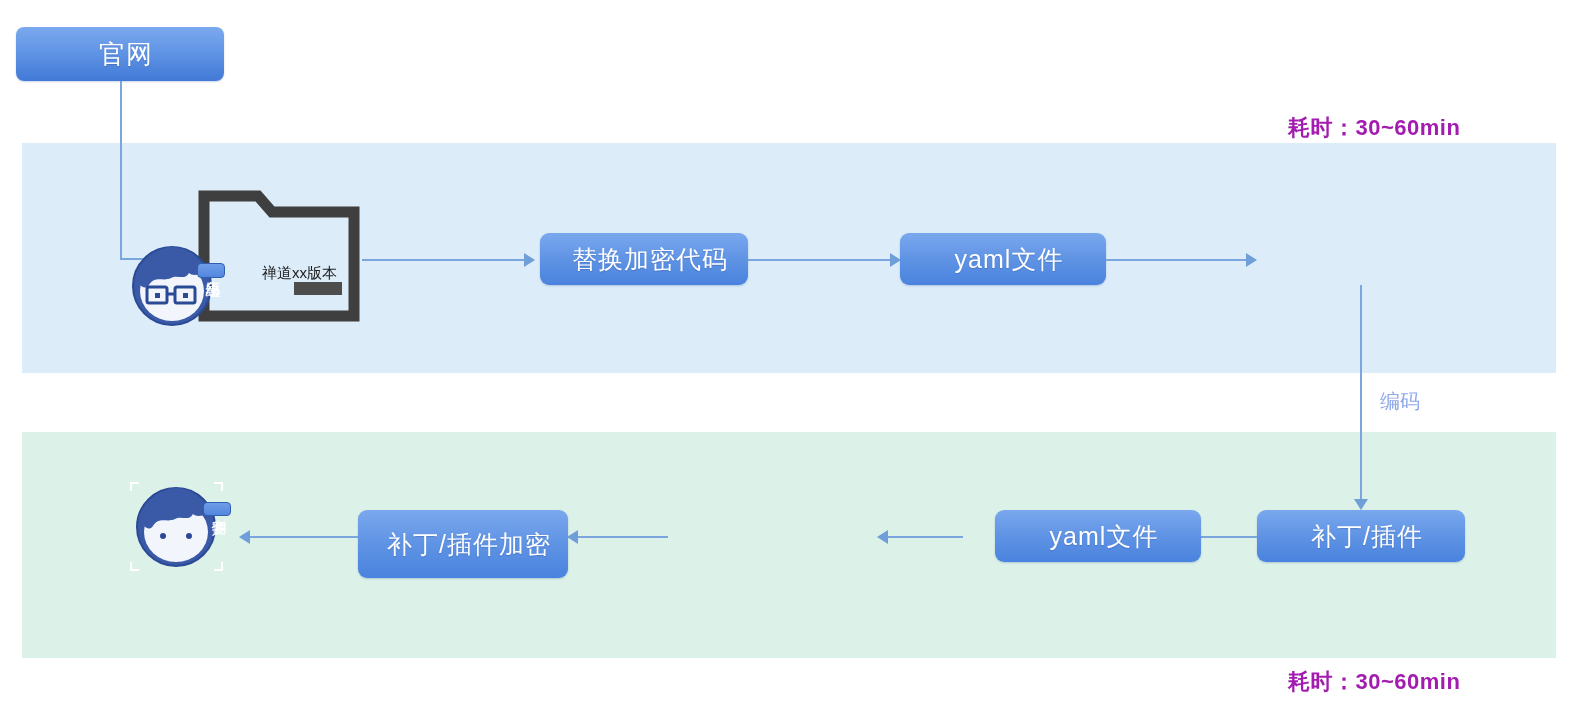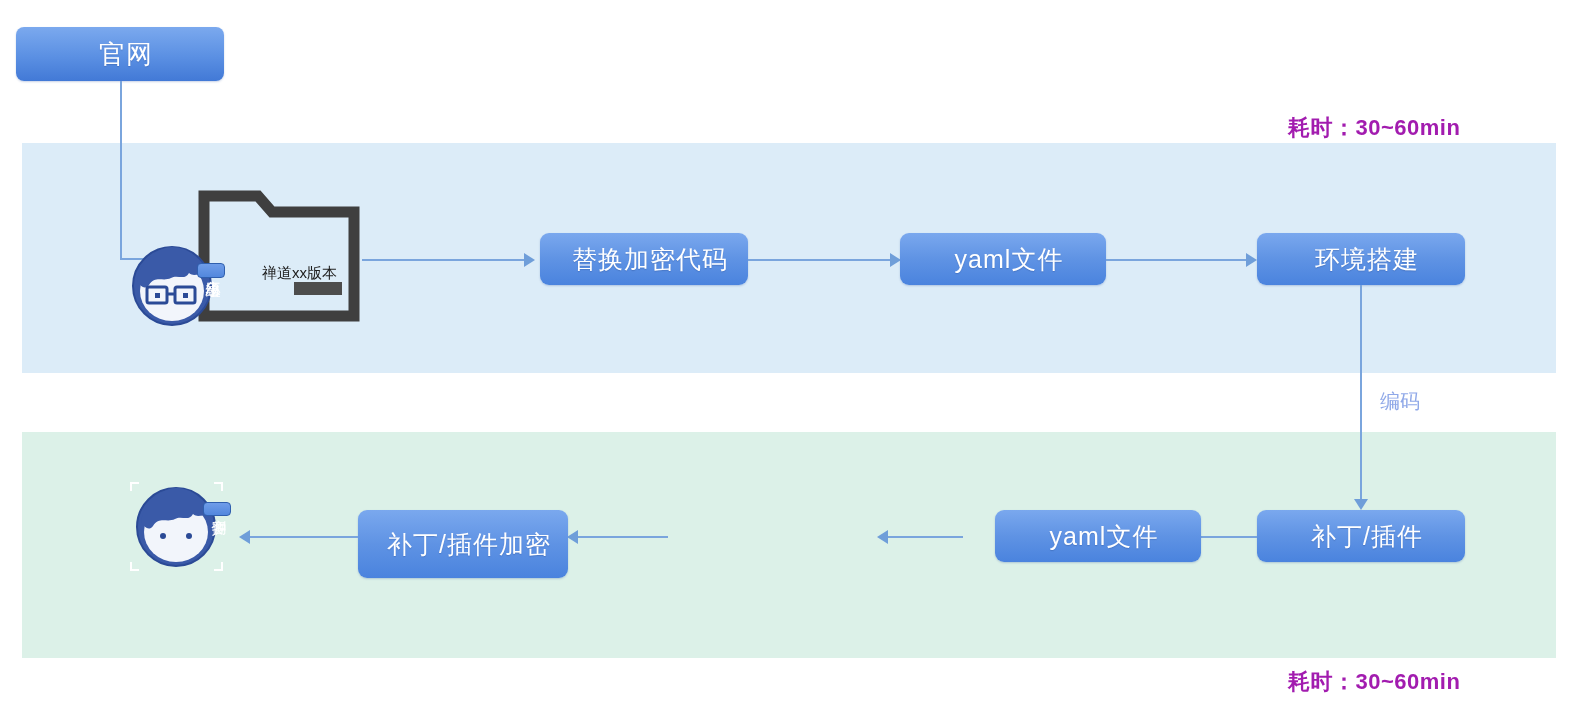--- a/index.html
+++ b/index.html
@@ -164,21 +164,20 @@
   <div class="node" style="left:540px;top:233px;width:208px;height:52px;">替换加密代码</div>
 
   <div class="conn h" style="left:748px;top:259px;width:142px;"></div>
   <div class="head right" style="left:890px;top:253px;"></div>
 
   <div class="node" style="left:900px;top:233px;width:206px;height:52px;">yaml文件</div>
 
   <div class="conn h" style="left:1106px;top:259px;width:142px;"></div>
   <div class="head right" style="left:1246px;top:253px;"></div>
 
-  <div class="node" style="left:1257px;top:233px;width:208px;height:52px;">环境搭建</div>
 
   <div class="conn v" style="left:1360px;top:285px;height:216px;"></div>
   <div class="head down" style="left:1354px;top:499px;"></div>
   <div class="edge-label" style="left:1380px;top:388px;">编码</div>
 
   <div class="node" style="left:1257px;top:510px;width:208px;height:52px;">补丁/插件</div>
 
   <div class="conn h" style="left:1178px;top:536px;width:79px;"></div>
   <div class="head left" style="left:1167px;top:530px;"></div>
 

